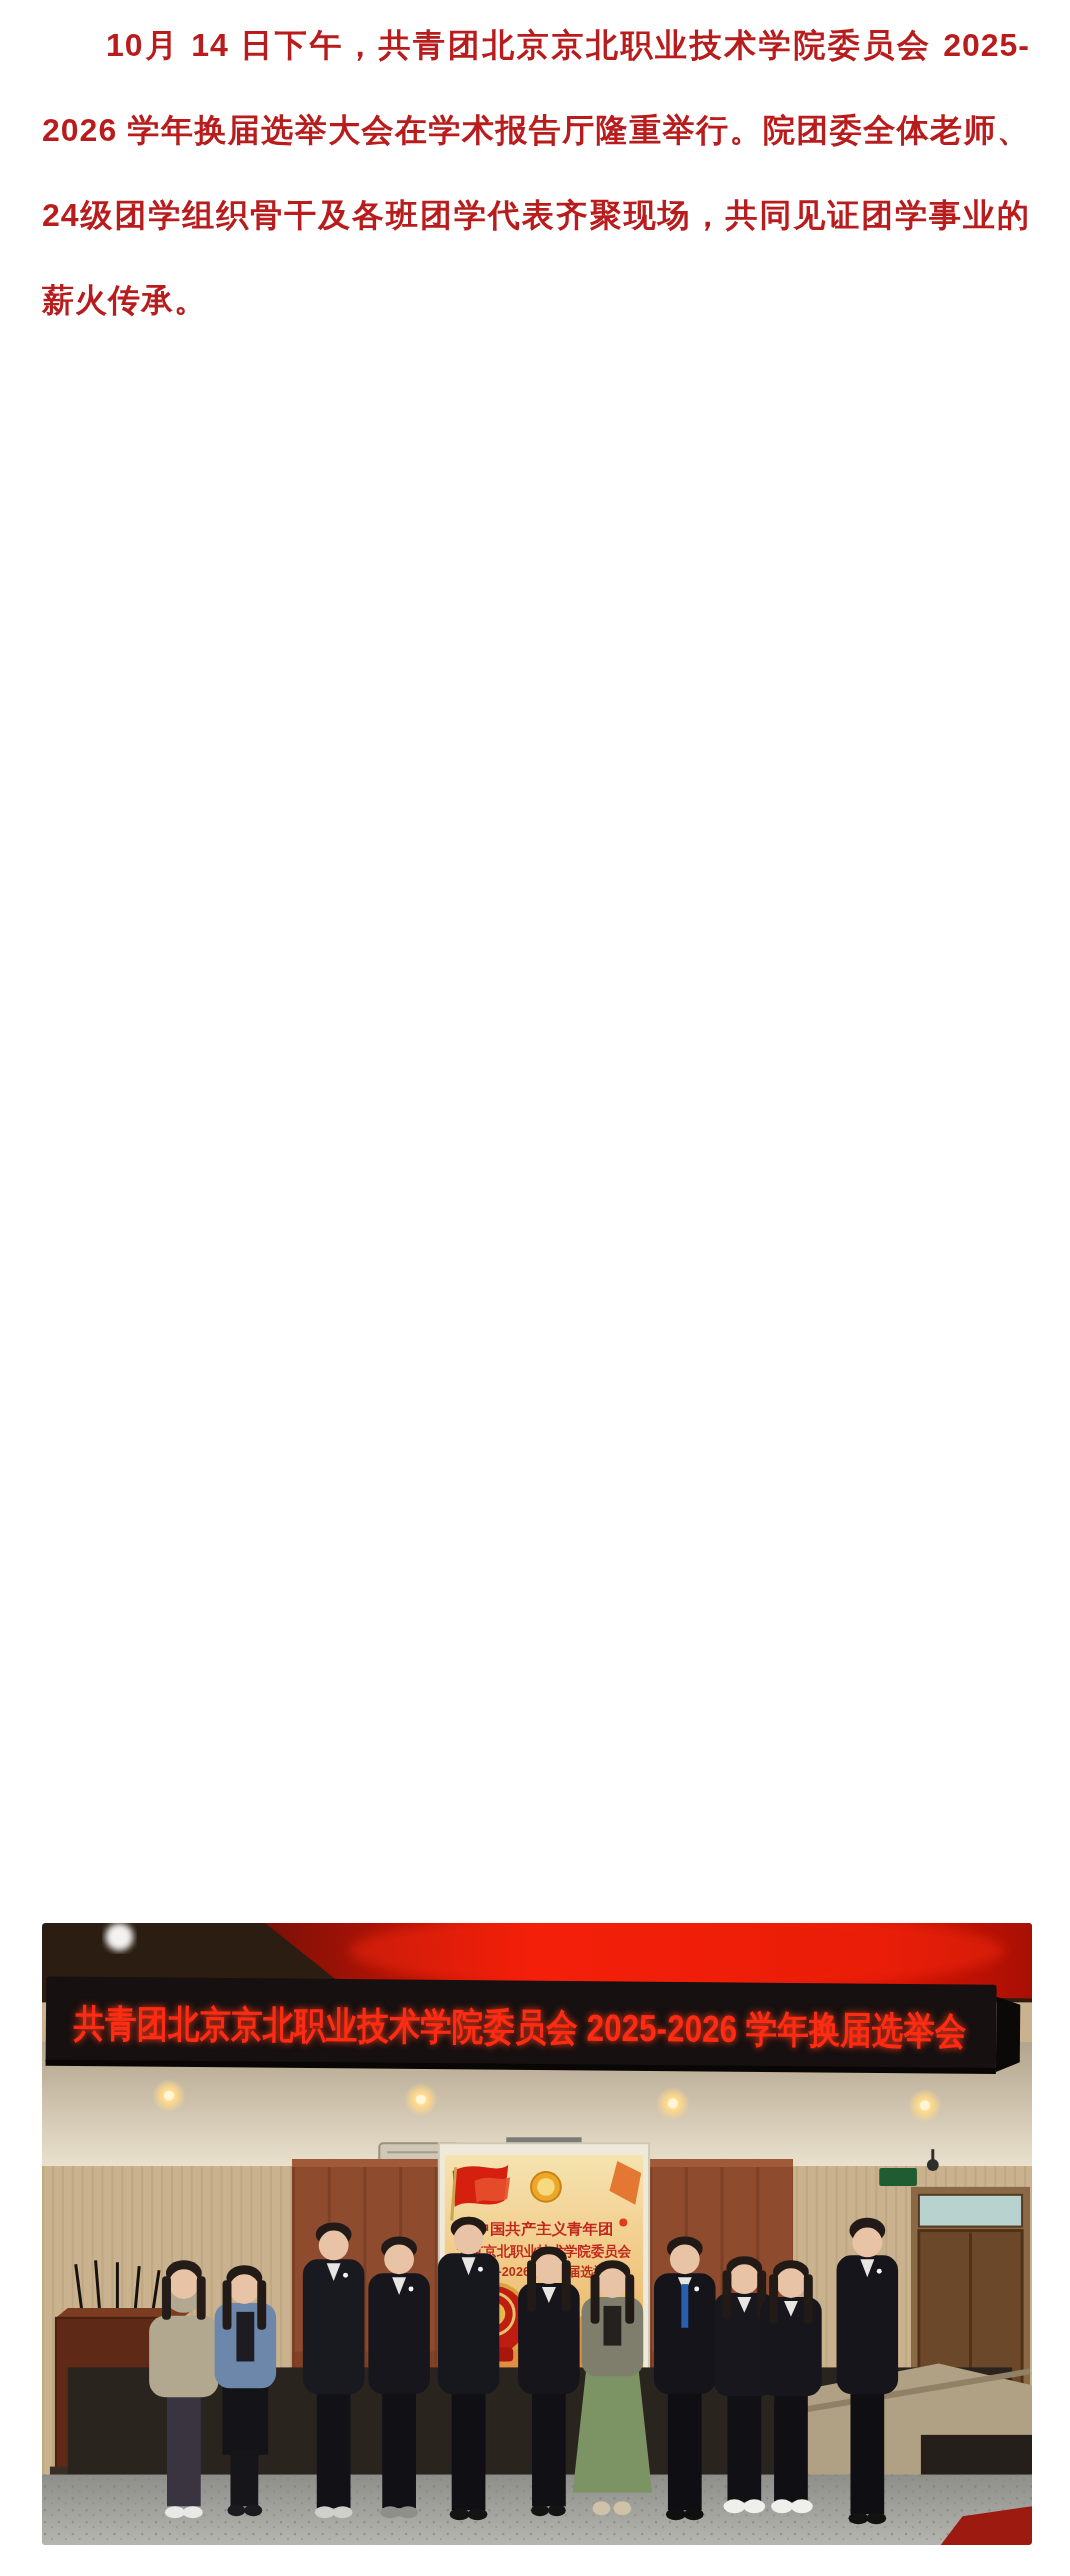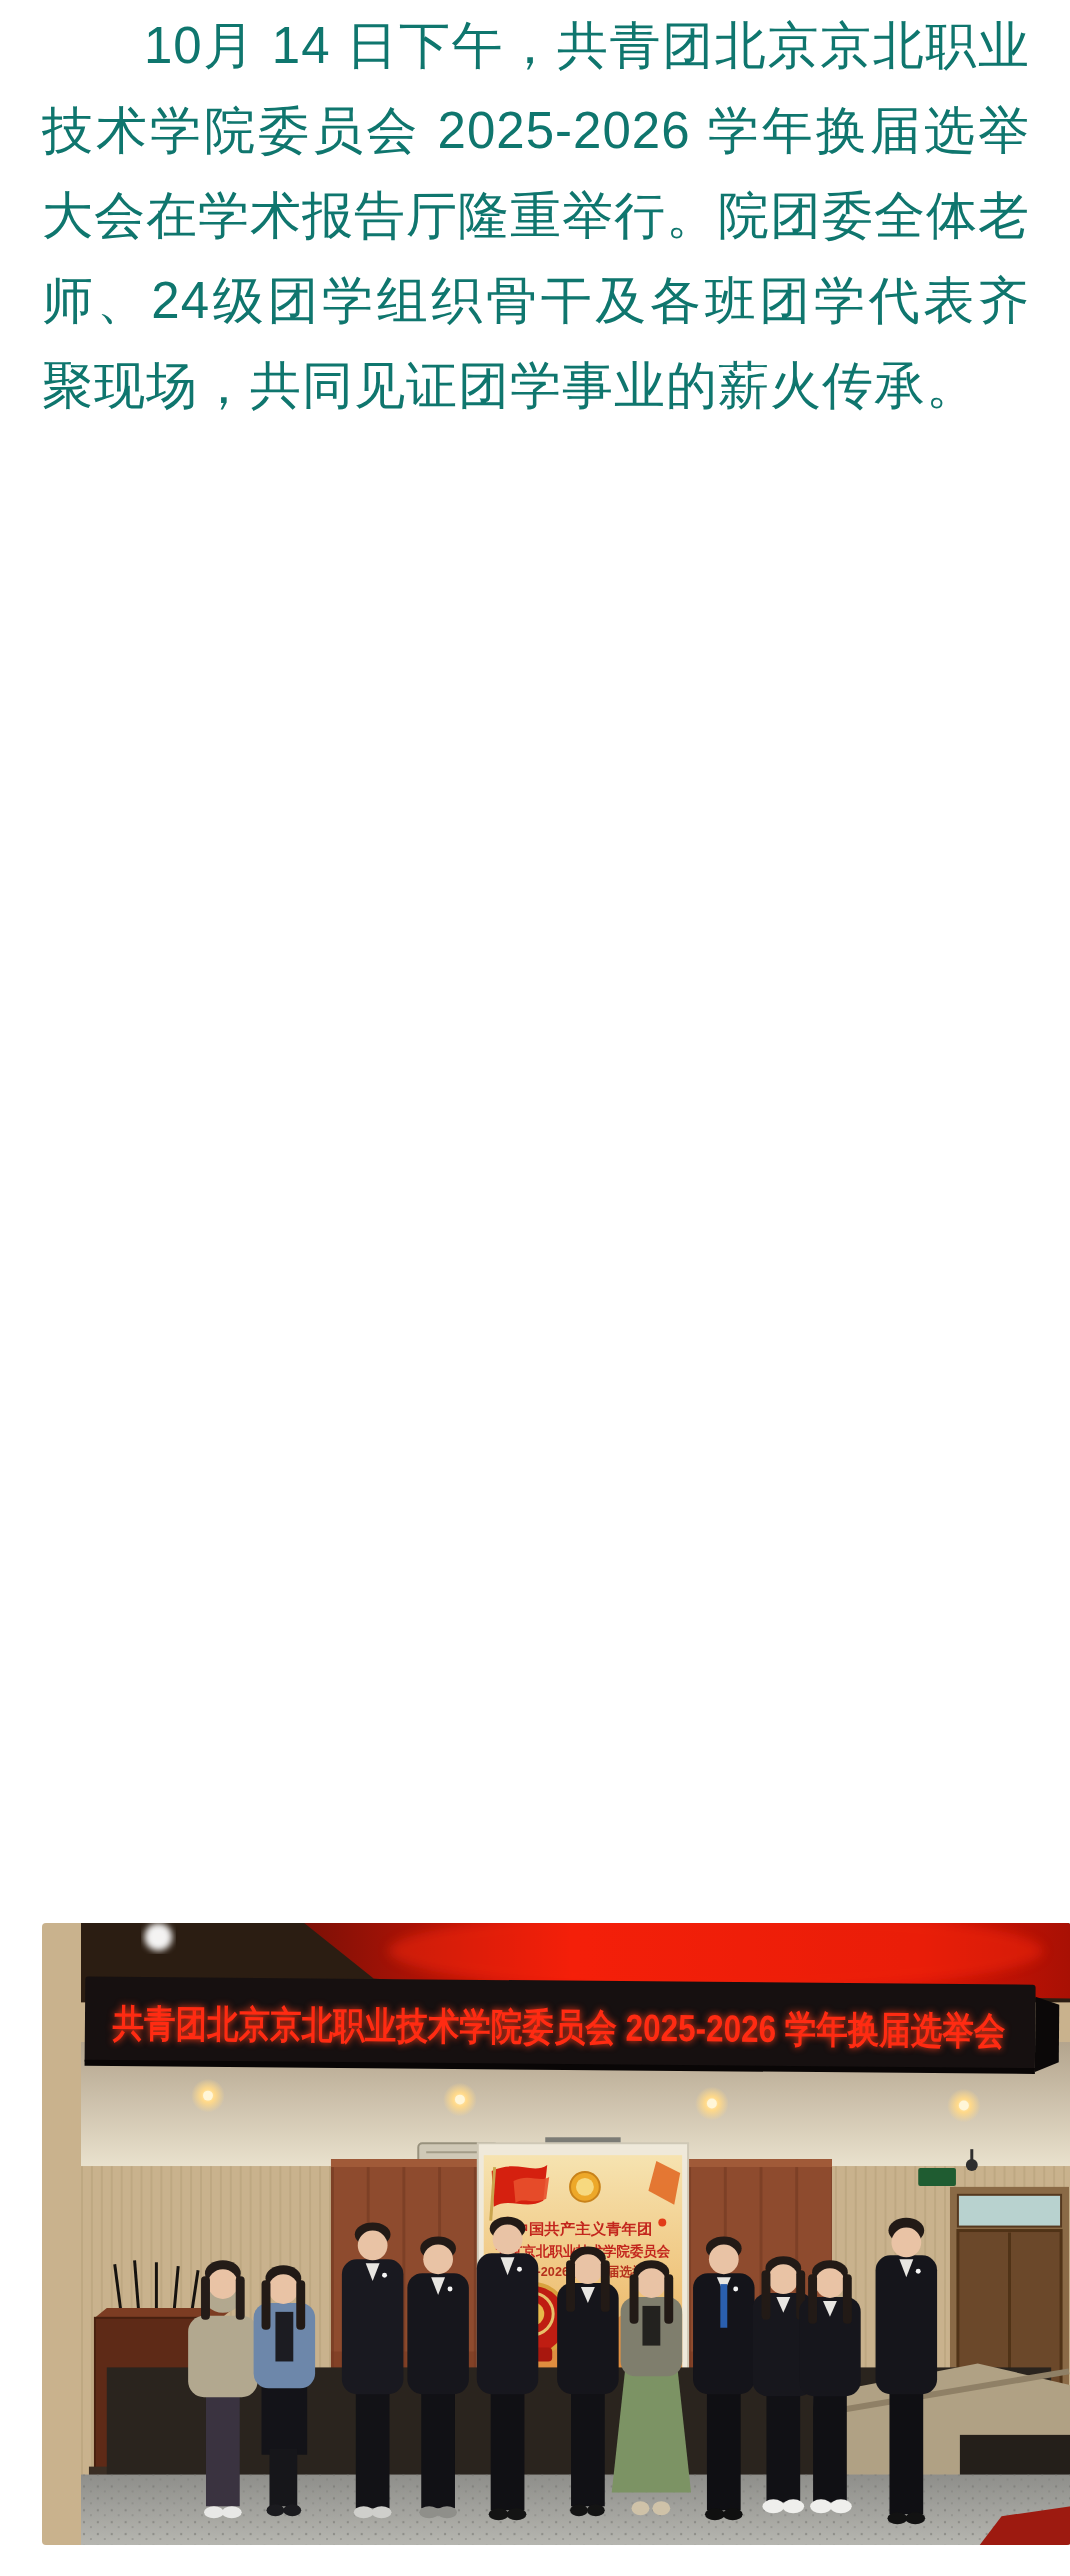--- a/index.html
+++ b/index.html
@@ -1,23 +1,23 @@
 <!DOCTYPE html>
 <html><head>
 <meta charset="utf-8">
 <style>
   html,body{margin:0;padding:0;background:#ffffff;}
   body{width:1071px;height:2576px;position:relative;overflow:hidden;
        font-family:"Liberation Sans","DejaVu Sans",sans-serif;}
   .article{position:absolute;left:42px;top:3px;width:988px;height:1900px;overflow:hidden;}
-  .article p{margin:0;text-indent:2em;font-size:51px;line-height:85px;
-             letter-spacing:1px;color:#0f766e;text-align:justify;
-             font-family:"Liberation Sans","DejaVu Sans",sans-serif;}
+  .article p{margin:0;text-indent:2em;font-size:32px;line-height:85px;
+             letter-spacing:1px;color:#b91c1c;text-align:justify;
+             font-family:"Liberation Sans","DejaVu Sans",sans-serif;font-weight:bold;}
   .photo{position:absolute;left:42px;top:1923px;width:990px;height:622px;
-         border-radius:4px;overflow:hidden;background:#c9b28d;padding-left:39px;}
+         border-radius:4px;overflow:hidden;background:#c9b28d;}
   .photo svg{display:block;}
   figure{margin:0;padding:0;}
 </style>
 </head>
 <body>
 
 <main>
 
   <section class="article">
     <p>10月 14 日下午，共青团北京京北职业技术学院委员会 2025-2026 学年换届选举大会在学术报告厅隆重举行。院团委全体老师、24级团学组织骨干及各班团学代表齐聚现场，共同见证团学事业的薪火传承。</p>

